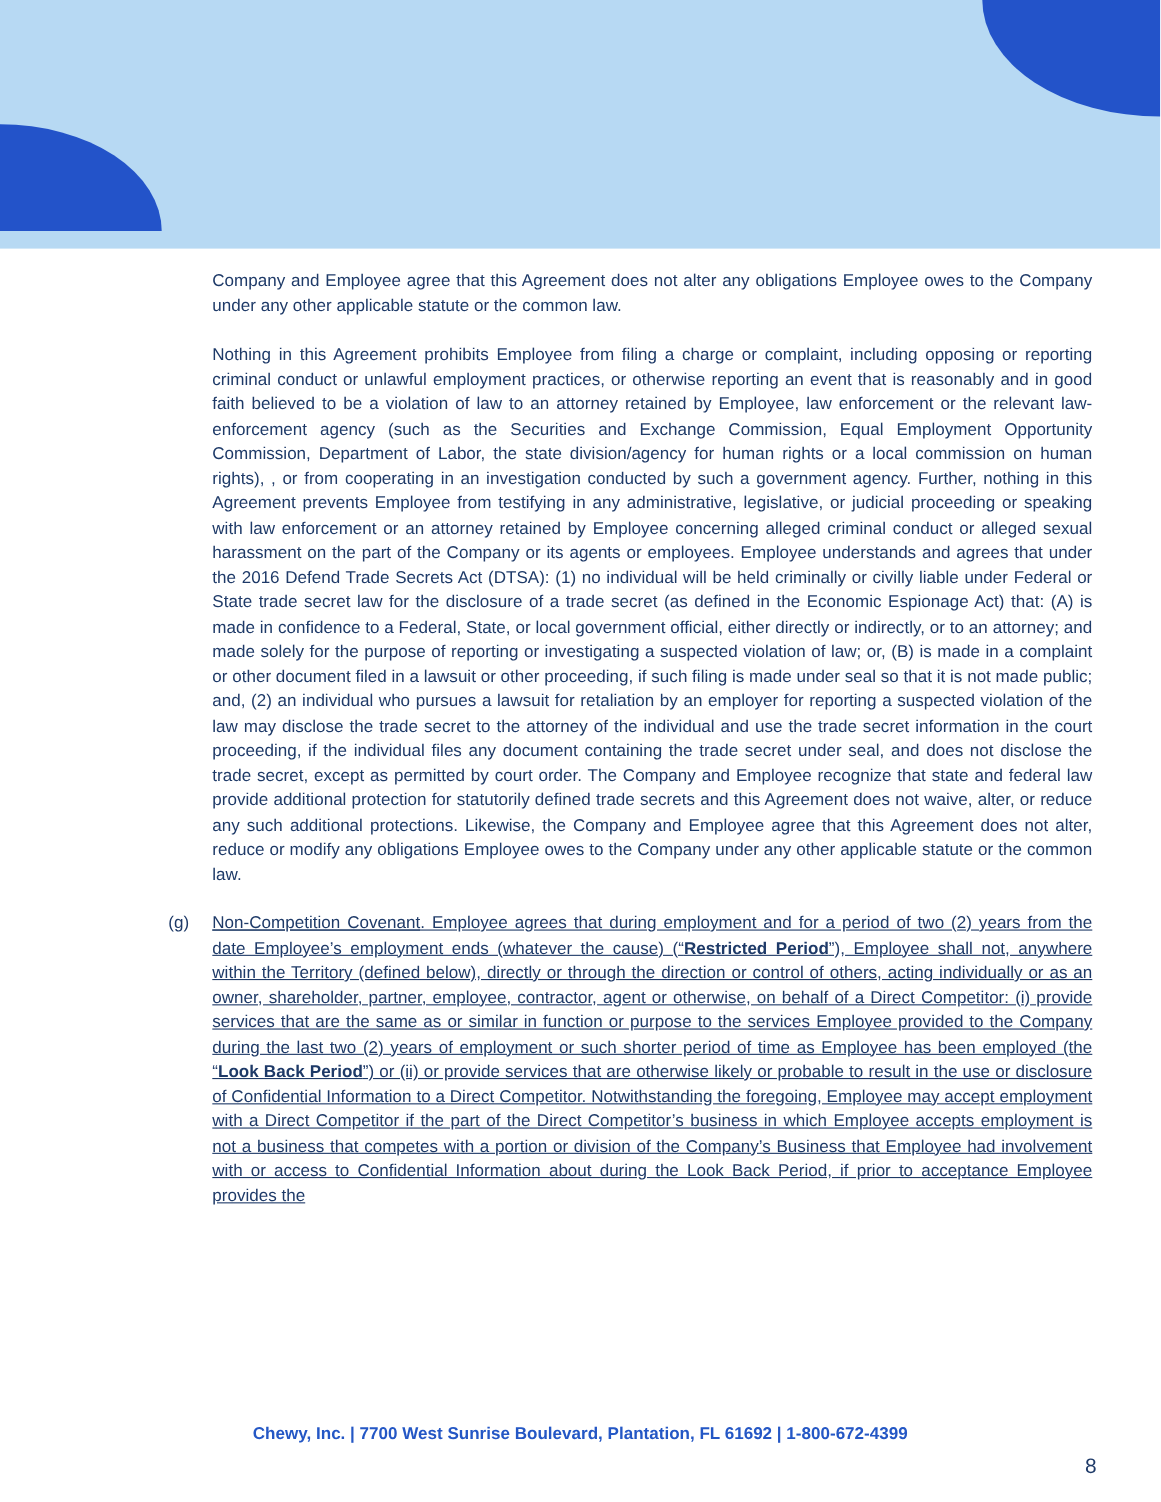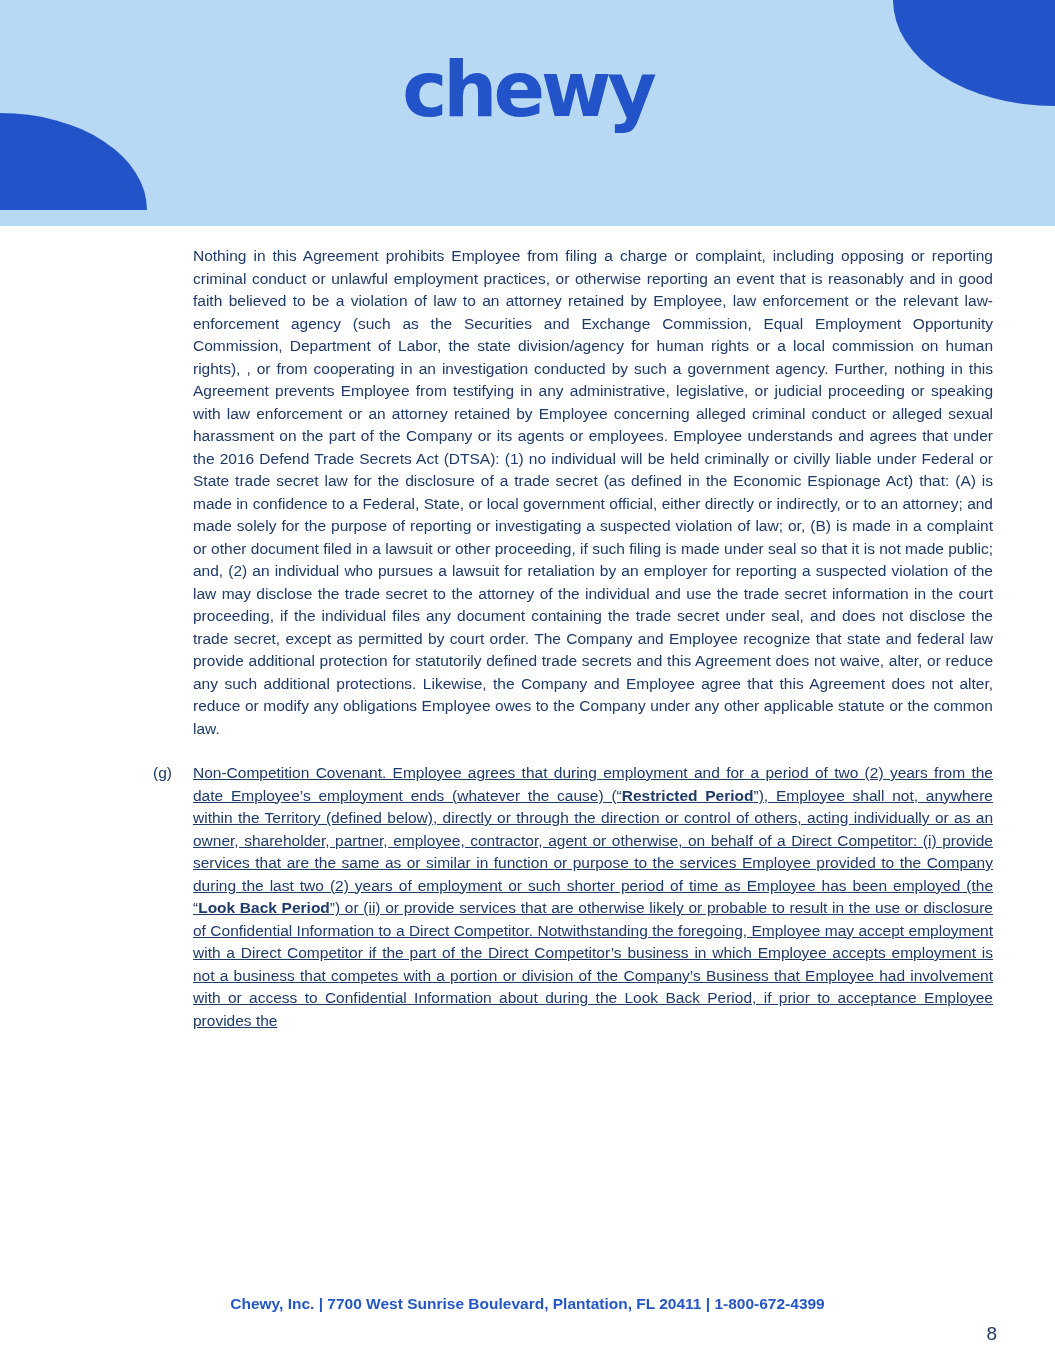--- a/index.html
+++ b/index.html
@@ -90,27 +90,27 @@
   }
 </style>
 </head>
 <body>
 
 <div class="page">
 
   <div class="header">
     <div class="shape-top-right"></div>
     <div class="shape-left"></div>
-    <div class="logo">chewy</div>
   </div>
 
   <div class="doc-body">
+    <p>Company and Employee agree that this Agreement does not alter any obligations Employee owes to the Company under any other applicable statute or the common law.</p>
     <p>Nothing in this Agreement prohibits Employee from filing a charge or complaint, including opposing or reporting criminal conduct or unlawful employment practices, or otherwise reporting an event that is reasonably and in good faith believed to be a violation of law to an attorney retained by Employee, law enforcement or the relevant law-enforcement agency (such as the Securities and Exchange Commission, Equal Employment Opportunity Commission, Department of Labor, the state division/agency for human rights or a local commission on human rights), , or from cooperating in an investigation conducted by such a government agency. Further, nothing in this Agreement prevents Employee from testifying in any administrative, legislative, or judicial proceeding or speaking with law enforcement or an attorney retained by Employee concerning alleged criminal conduct or alleged sexual harassment on the part of the Company or its agents or employees.  Employee understands and agrees that under the 2016 Defend Trade Secrets Act (DTSA): (1) no individual will be held criminally or civilly liable under Federal or State trade secret law for the disclosure of a trade secret (as defined in the Economic Espionage Act) that: (A) is made in confidence to a Federal, State, or local government official, either directly or indirectly, or to an attorney; and made solely for the purpose of reporting or investigating a suspected violation of law; or, (B) is made in a complaint or other document filed in a lawsuit or other proceeding, if such filing is made under seal so that it is not made public; and, (2) an individual who pursues a lawsuit for retaliation by an employer for reporting a suspected violation of the law may disclose the trade secret to the attorney of the individual and use the trade secret information in the court proceeding, if the individual files any document containing the trade secret under seal, and does not disclose the trade secret, except as permitted by court order. The Company and Employee recognize that state and federal law provide additional protection for statutorily defined trade secrets and this Agreement does not waive, alter, or reduce any such additional protections. Likewise, the Company and Employee agree that this Agreement does not alter, reduce or modify any obligations Employee owes to the Company under any other applicable statute or the common law.</p>
     <div class="clause">
       <span class="clause-label">(g)</span>
       <p><span style="text-decoration: underline;">Non-Competition Covenant</span><span>. Employee agrees that during employment and for a period of two (2) years from the date Employee’s employment ends (whatever the cause) (“</span><span style="font-weight: 700;">Restricted Period</span><span>”), Employee shall not, anywhere within the Territory (defined below), directly or through the direction or control of others, acting individually or as an owner, shareholder, partner, employee, contractor, agent or otherwise, on behalf of a Direct Competitor:  (i) provide services that are the same as or similar in function or purpose to the services Employee provided to the Company during the last two (2) years of employment or such shorter period of time as Employee has been employed (the “</span><span style="font-weight: 700;">Look Back Period</span><span>”) or (ii) or provide services that are otherwise likely or probable to result in the use or disclosure of Confidential Information to a Direct Competitor.  Notwithstanding the foregoing, Employee may accept employment with a Direct Competitor if the part of the Direct Competitor’s business in which Employee accepts employment is not a business that competes with a portion or division of the Company’s Business that Employee had involvement with or access to Confidential Information about during the Look Back Period, if prior to acceptance Employee provides the</span></p>
     </div>
   </div>
 
-  <div class="footer-address">Chewy, Inc. | 7700 West Sunrise Boulevard, Plantation, FL 20411 | 1-800-672-4399</div>
+  <div class="footer-address">Chewy, Inc. | 7700 West Sunrise Boulevard, Plantation, FL 61692 | 1-800-672-4399</div>
   <div class="page-number">8</div>
 
 </div>
 
 </body></html>

